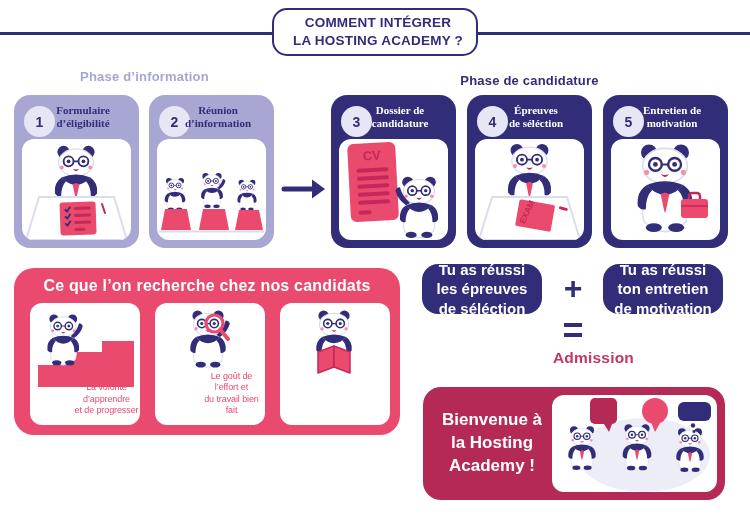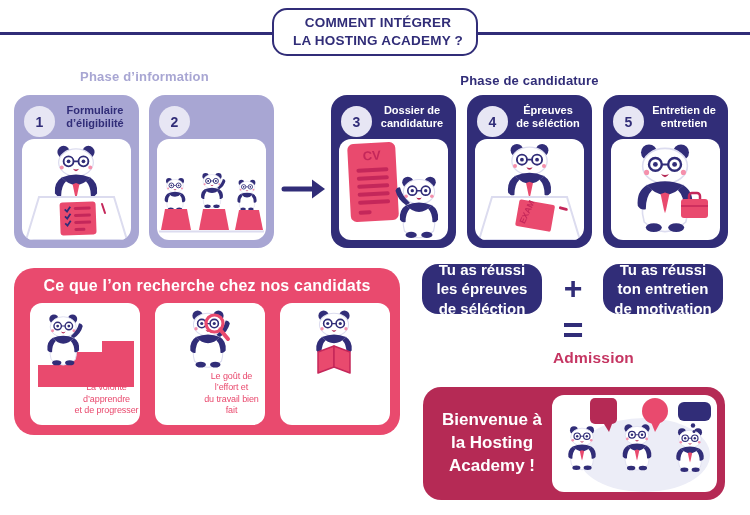--- a/index.html
+++ b/index.html
@@ -30,22 +30,22 @@
   .phase-label.cand{left:331px;top:73px;width:397px;color:var(--db);}
 
   
   .card{position:absolute;top:95px;width:125px;height:153px;border-radius:16px;}
   .card.lav{background:var(--lav);}
   .card.blue{background:var(--db);}
   .card-head{position:absolute;left:0;top:0;width:100%;height:44px;}
   .num{position:absolute;left:10px;top:11px;width:31px;height:31px;border-radius:50%;
     background:var(--lavlight);display:flex;align-items:center;justify-content:center;
     color:var(--db);font-weight:bold;font-size:14px;}
-  .card-title{position:absolute;left:44px;top:9px;width:74px;text-align:center;
-    font-weight:bold;font-size:11px;line-height:1.2;}
+  .card-title{position:absolute;left:32px;top:9px;width:74px;text-align:center;
+    font-weight:bold;font-size:11px;line-height:1.2;font-family:Liberation Serif, serif;}
   .card.lav .card-title{color:var(--db);}
   .card.blue .card-title{color:#fff;}
   .card-title .ln{display:block;}
   .card-body{position:absolute;left:8px;top:44px;width:109px;height:101px;background:#fff;
     border-radius:12px;overflow:hidden;}
 
   .arrow-wrap{position:absolute;left:281px;top:176px;width:46px;height:26px;}
 
   
   .criteria{position:absolute;left:14px;top:268px;width:386px;height:167px;background:var(--pink);
@@ -155,20 +155,24 @@
         <line x1="80" y1="65" x2="83" y2="74" stroke="#c4275a" stroke-width="2" stroke-linecap="round"></line>
       </svg>
     </div>
   </div>
 
   <div class="card lav" style="left:149px">
     <div class="card-head">
       <div class="num">
           <span>2</span>
         </div>
+      <div class="card-title">
+        <span class="ln">Réunion</span>
+        <span class="ln">d’information</span>
+      </div>
     </div>
     <div class="card-body">
       <svg width="109" height="101" viewBox="0 0 109 101">
         <g transform="translate(3,38) scale(0.30)">
             <use href="#panda"></use>
           </g>
         <g transform="translate(39,33) scale(0.32)">
             <use href="#panda"></use>
             <use href="#arm-up"></use>
           </g>
@@ -246,21 +250,21 @@
     </div>
   </div>
 
   <div class="card blue" style="left:603px">
     <div class="card-head">
       <div class="num">
           <span>5</span>
         </div>
       <div class="card-title">
         <span class="ln">Entretien de</span>
-        <span class="ln">entretien</span>
+        <span class="ln">motivation</span>
       </div>
     </div>
     <div class="card-body">
       <svg width="109" height="101" viewBox="0 0 109 101">
         <g transform="translate(14,3) scale(0.80)">
             <use href="#panda"></use>
             <use href="#tie"></use>
           </g>
         <path d="M78 60 v-3 a3 3 0 0 1 3 -3 h5 a3 3 0 0 1 3 3 v3" fill="none" stroke="#c4275a" stroke-width="2.5"></path>
         <rect x="70" y="60" width="27" height="19" rx="3" fill="#e94a6e"></rect>

